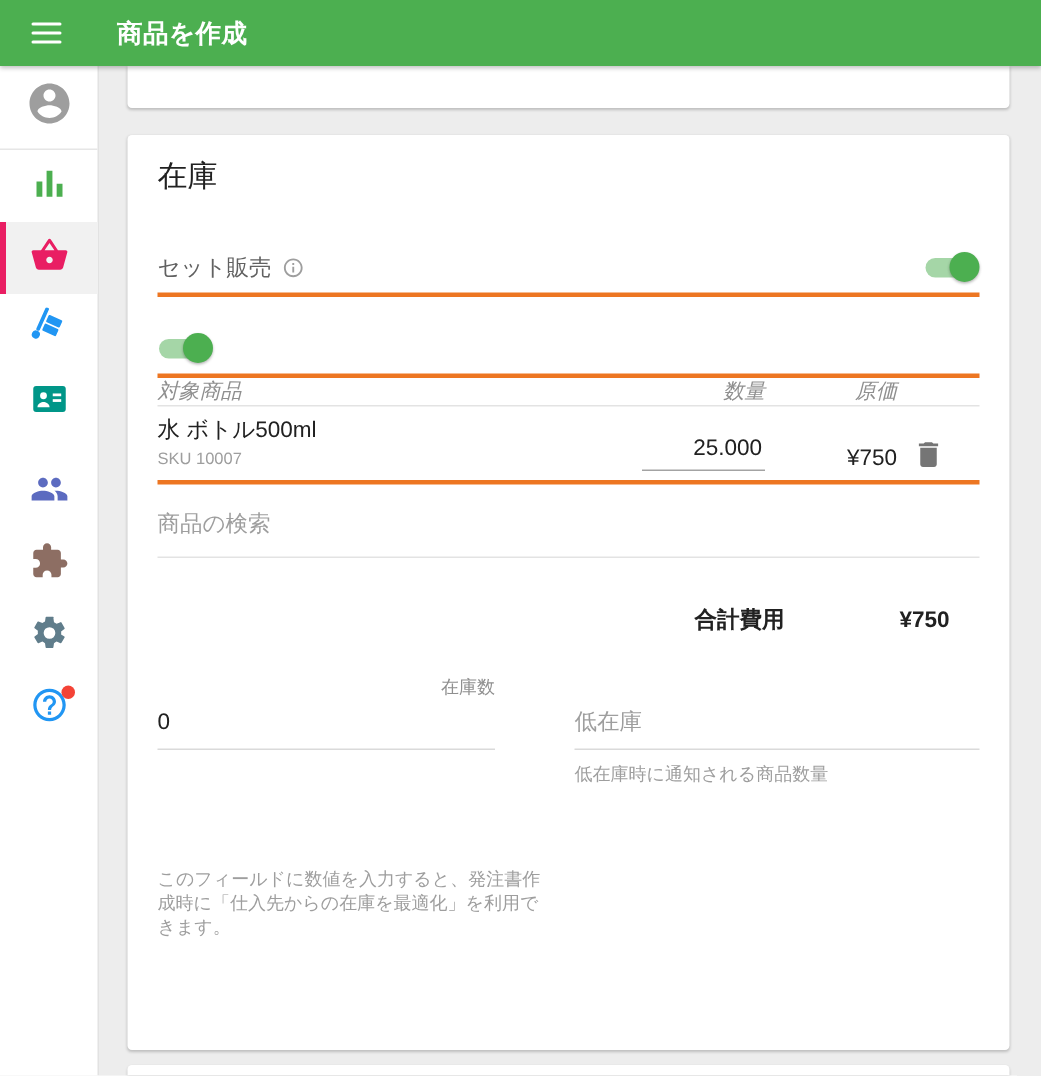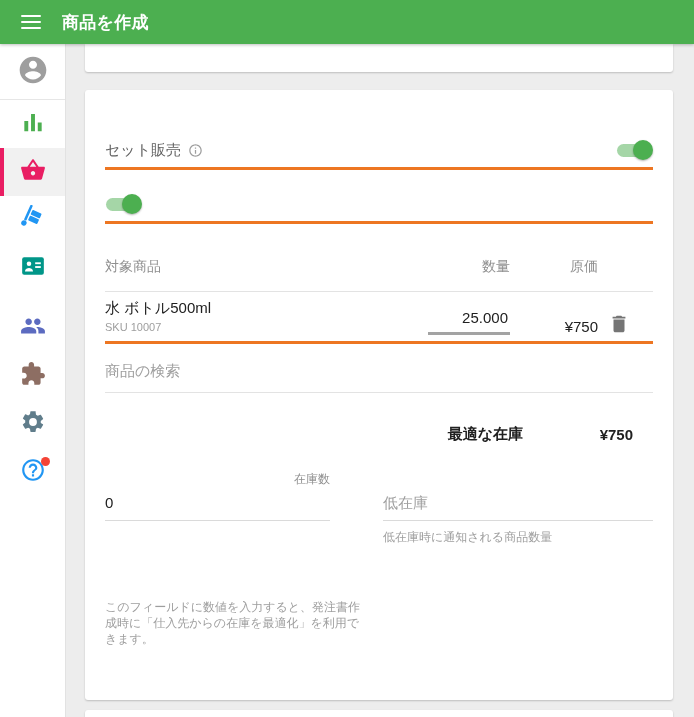--- a/index.html
+++ b/index.html
@@ -3,21 +3,21 @@
 <meta charset="utf-8">
 <style>
   * { box-sizing: border-box; margin: 0; padding: 0; }
   html,body { width:694px; height:717px; overflow:hidden; }
   body { font-family:"Liberation Sans","DejaVu Sans",sans-serif; background:#ededed; color:#212121; }
 
   
   .appbar { height:44px; background:#4caf50; display:flex; align-items:center; box-shadow:0 1px 3px rgba(0,0,0,.25); position:relative; z-index:5; }
   .burger { margin-left:21px; width:20px; display:flex; flex-direction:column; gap:3.5px; cursor:pointer; }
   .burger span { display:block; height:2.4px; width:20px; background:#fff; border-radius:1px; }
-  .appbar-title { color:#fff; font-size:17px; font-weight:700; margin-left:21px; letter-spacing:.3px; }
+  .appbar-title { color:#fff; font-size:17px; font-weight:700; margin-left:37px; letter-spacing:.3px; }
 
   
   .layout { display:flex; height:673px; }
 
   
   .sidebar { width:66px; background:#fff; border-right:1px solid #e2e2e2; flex:0 0 66px; }
   .s-item { height:48px; display:flex; align-items:center; justify-content:center; position:relative; cursor:pointer; }
   .s-item.account { height:56px; border-bottom:1px solid #e6e6e6; }
   .s-item.active { background:#f1f1f1; }
   .active-bar { position:absolute; left:0; top:0; bottom:0; width:4px; background:#e91e63; }
@@ -38,27 +38,27 @@
   
   .toggle-row { display:flex; align-items:center; justify-content:space-between; padding-bottom:7px; border-bottom:3px solid #ed7622; }
   .toggle-row.first { margin-top:36px; } .toggle-row.second { margin-top:24px; }
   .toggle-label { font-size:15px; color:#616161; display:flex; align-items:center; gap:7px; }
   .info-icon { color:#9e9e9e; display:inline-flex; cursor:pointer; }
   .switch { position:relative; width:37px; height:20px; cursor:pointer; flex:0 0 37px; }
   .switch .track { position:absolute; left:1px; top:3.5px; width:33px; height:13px; border-radius:7px; background:#a5d6a7; }
   .switch .thumb { position:absolute; right:0; top:0; width:20px; height:20px; border-radius:50%; background:#4caf50; box-shadow:0 1px 2px rgba(0,0,0,.3); }
 
   
-  .tbl-head { display:flex; margin-top:34px; padding-bottom:15px; border-bottom:1px solid #e3e3e3; font-size:14px; color:#8f8f8f; }
+  .tbl-head { display:flex; border-bottom:1px solid #e3e3e3; font-size:14px; color:#8f8f8f;font-style:italic; }
   .col-product { flex:1; } .col-qty { width:120px; text-align:right; } .col-cost { width:88px; text-align:right; } .col-action { width:55px; }
   .prod-row { display:flex; align-items:flex-end; padding:6px 0; border-bottom:3px solid #ed7622; }
   .p-name { font-size:15px; color:#212121; line-height:20px; }
   .p-sku { font-size:11px; color:#9e9e9e; line-height:15px; margin-top:2px; }
   .qty-cell { width:120px; display:flex; justify-content:flex-end; }
-  .qty-input { width:82px; border:none; border-bottom:3px solid #a3a3a3; background:transparent; outline:none;
+  .qty-input { width:82px; border:none; border-bottom:1px solid #a3a3a3; background:transparent; outline:none;
                text-align:right; font-size:15px; color:#212121; padding:0 2px 6px; font-family:inherit; }
   .cost-cell { width:88px; text-align:right; font-size:15px; color:#212121; }
   .action-cell { width:55px; display:flex; padding-left:10px; }
   .trash-btn { color:#757575; cursor:pointer; background:none; border:none; padding:0; display:inline-flex; }
 
   .search-row { padding-top:14px; }
   .search-input { width:100%; border:none; border-bottom:1px solid #e3e3e3; background:transparent; outline:none;
                   font-size:15px; color:#212121; padding:4px 0 13px; font-family:inherit; }
   .search-input::placeholder, .f-input::placeholder { color:#9e9e9e; opacity:1; }
 
@@ -174,20 +174,21 @@
           </svg>
       </span>
       <span class="badge-dot"></span>
     </div>
   </nav>
 
   <main class="main">
     <div class="card-top"></div>
 
     <section class="card">
+      <h1 class="card-title">在庫</h1>
 
       <div class="toggle-row first">
         <span class="toggle-label">
           <span>セット販売</span>
           <span class="info-icon">
             <svg viewBox="0 0 24 24" width="15" height="15">
                 <path fill="currentColor" d="M11 7h2v2h-2zm0 4h2v6h-2zm1-9C6.48 2 2 6.48 2 12s4.48 10 10 10 10-4.48 10-10S17.52 2 12 2zm0 18c-4.41 0-8-3.59-8-8s3.59-8 8-8 8 3.59 8 8-3.59 8-8 8z"></path>
               </svg>
           </span>
         </span>
@@ -227,21 +228,21 @@
               </svg>
           </button>
         </div>
       </div>
 
       <div class="search-row">
         <input class="search-input" placeholder="商品の検索" style="">
       </div>
 
       <div class="total-row">
-        <span class="total-label">最適な在庫</span>
+        <span class="total-label">合計費用</span>
         <span class="total-value">¥750</span>
       </div>
 
       <div class="fields-row">
         <div class="field-left">
           <label class="f-label">在庫数</label>
           <input class="f-input" value="0" style="">
         </div>
         <div class="field-right">
           <input class="f-input" placeholder="低在庫" style="">

